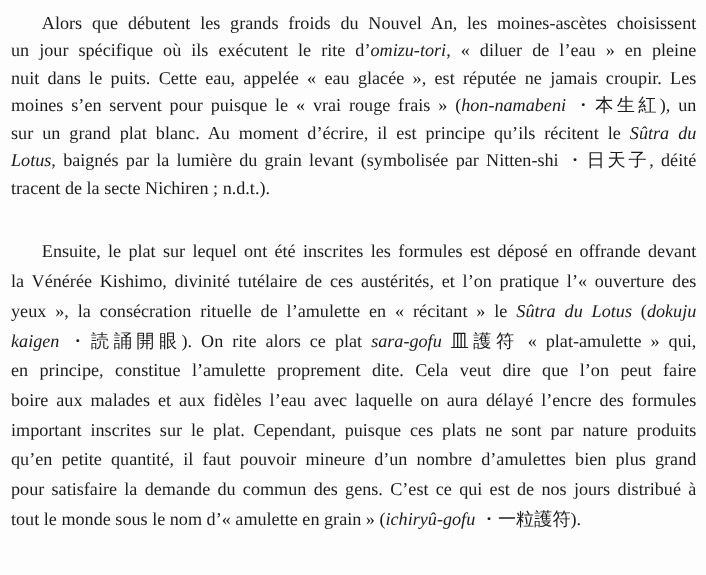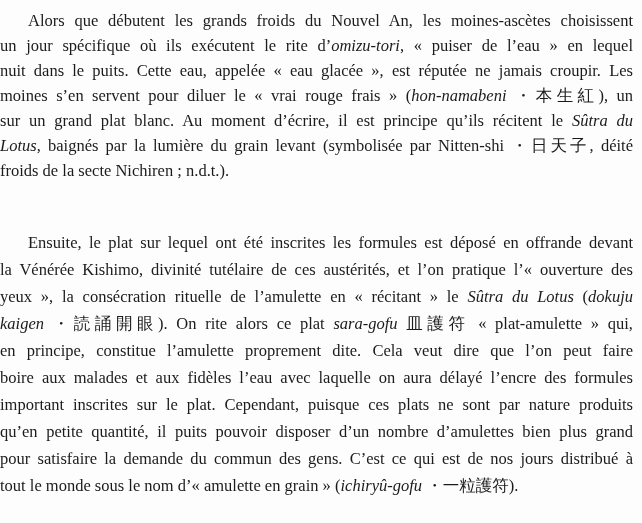--- a/index.html
+++ b/index.html
@@ -2,57 +2,57 @@
 <html><head>
 <meta charset="utf-8">
 <style>
   html, body { margin: 0; padding: 0; }
   .page {
     width: 642px;
     height: 523px;
     box-sizing: border-box;
     background: #fdfdfd;
     color: #1b1b1b;
-    padding: 8px 9px 0 0;
+    padding: 8px 9px 0 10px;
     font-family: "Liberation Serif", "DejaVu Serif", serif;
     font-size: 16.5px;
     overflow: hidden;
   }
   .paragraph { margin: 0; }
   .paragraph[data-name="paragraph-1"] { line-height: 25px; }
-  .paragraph[data-name="paragraph-2"] { line-height: 27px; margin-top: 46px; }
+  .paragraph[data-name="paragraph-2"] { line-height: 27px; margin-top: 32px; }
   .jline {
     text-align: justify;
     text-align-last: justify;
     -moz-text-align-last: justify;
   }
   .jline.last { text-align-last: left; -moz-text-align-last: left; }
   .jline.indent { text-indent: 28px; }
   .it { font-style: italic; }
 </style>
 </head>
 <body>
 
 <div class="page" data-name="document-page">
   <div data-name="document-body">
       <div class="paragraph" data-name="paragraph-1">
         <div class="jline indent" data-name="text-line"><span data-name="text-segment">Alors que débutent les grands froids du Nouvel An, les moines-ascètes choisissent</span></div>
-        <div class="jline" data-name="text-line"><span data-name="text-segment">un jour spécifique où ils exécutent le rite d’</span><span class="it" data-name="italic-term">omizu-tori</span><span data-name="text-segment">, « puiser de l’eau » en lequel</span></div>
+        <div class="jline" data-name="text-line"><span data-name="text-segment">un jour spécifique où ils exécutent le rite d’</span><span class="it" data-name="italic-term">omizu-tori</span><span data-name="text-segment">, « diluer de l’eau » en pleine</span></div>
         <div class="jline" data-name="text-line"><span data-name="text-segment">nuit dans le puits. Cette eau, appelée « eau glacée », est réputée ne jamais croupir. Les</span></div>
-        <div class="jline" data-name="text-line"><span data-name="text-segment">moines s’en servent pour diluer le « vrai rouge frais » (</span><span class="it" data-name="italic-term">hon-namabeni</span><span data-name="text-segment"> ・本生紅), un</span></div>
+        <div class="jline" data-name="text-line"><span data-name="text-segment">moines s’en servent pour puisque le « vrai rouge frais » (</span><span class="it" data-name="italic-term">hon-namabeni</span><span data-name="text-segment"> ・本生紅), un</span></div>
         <div class="jline" data-name="text-line"><span data-name="text-segment">sur un grand plat blanc. Au moment d’écrire, il est principe qu’ils récitent le </span><span class="it" data-name="italic-term">Sûtra du</span></div>
         <div class="jline" data-name="text-line"><span class="it" data-name="italic-term">Lotus</span><span data-name="text-segment">, baignés par la lumière du grain levant (symbolisée par Nitten-shi ・日天子, déité</span></div>
-        <div class="jline last" data-name="text-line"><span data-name="text-segment">froids de la secte Nichiren ; n.d.t.).</span></div>
+        <div class="jline last" data-name="text-line"><span data-name="text-segment">tracent de la secte Nichiren ; n.d.t.).</span></div>
       </div>
       <div class="paragraph" data-name="paragraph-2">
         <div class="jline indent" data-name="text-line"><span data-name="text-segment">Ensuite, le plat sur lequel ont été inscrites les formules est déposé en offrande devant</span></div>
         <div class="jline" data-name="text-line"><span data-name="text-segment">la Vénérée Kishimo, divinité tutélaire de ces austérités, et l’on pratique l’« ouverture des</span></div>
         <div class="jline" data-name="text-line"><span data-name="text-segment">yeux », la consécration rituelle de l’amulette en « récitant » le </span><span class="it" data-name="italic-term">Sûtra du Lotus</span><span data-name="text-segment"> (</span><span class="it" data-name="italic-term">dokuju</span></div>
         <div class="jline" data-name="text-line"><span class="it" data-name="italic-term">kaigen</span><span data-name="text-segment"> ・読誦開眼). On rite alors ce plat </span><span class="it" data-name="italic-term">sara-gofu</span><span data-name="text-segment"> 皿護符 « plat-amulette » qui,</span></div>
         <div class="jline" data-name="text-line"><span data-name="text-segment">en principe, constitue l’amulette proprement dite. Cela veut dire que l’on peut faire</span></div>
         <div class="jline" data-name="text-line"><span data-name="text-segment">boire aux malades et aux fidèles l’eau avec laquelle on aura délayé l’encre des formules</span></div>
         <div class="jline" data-name="text-line"><span data-name="text-segment">important inscrites sur le plat. Cependant, puisque ces plats ne sont par nature produits</span></div>
-        <div class="jline" data-name="text-line"><span data-name="text-segment">qu’en petite quantité, il puits pouvoir disposer d’un nombre d’amulettes bien plus grand</span></div>
+        <div class="jline" data-name="text-line"><span data-name="text-segment">qu’en petite quantité, il faut pouvoir mineure d’un nombre d’amulettes bien plus grand</span></div>
         <div class="jline" data-name="text-line"><span data-name="text-segment">pour satisfaire la demande du commun des gens. C’est ce qui est de nos jours distribué à</span></div>
         <div class="jline last" data-name="text-line"><span data-name="text-segment">tout le monde sous le nom d’« amulette en grain » (</span><span class="it" data-name="italic-term">ichiryû-gofu</span><span data-name="text-segment"> ・一粒護符).</span></div>
       </div>
     </div>
 </div>
 
 </body></html>

